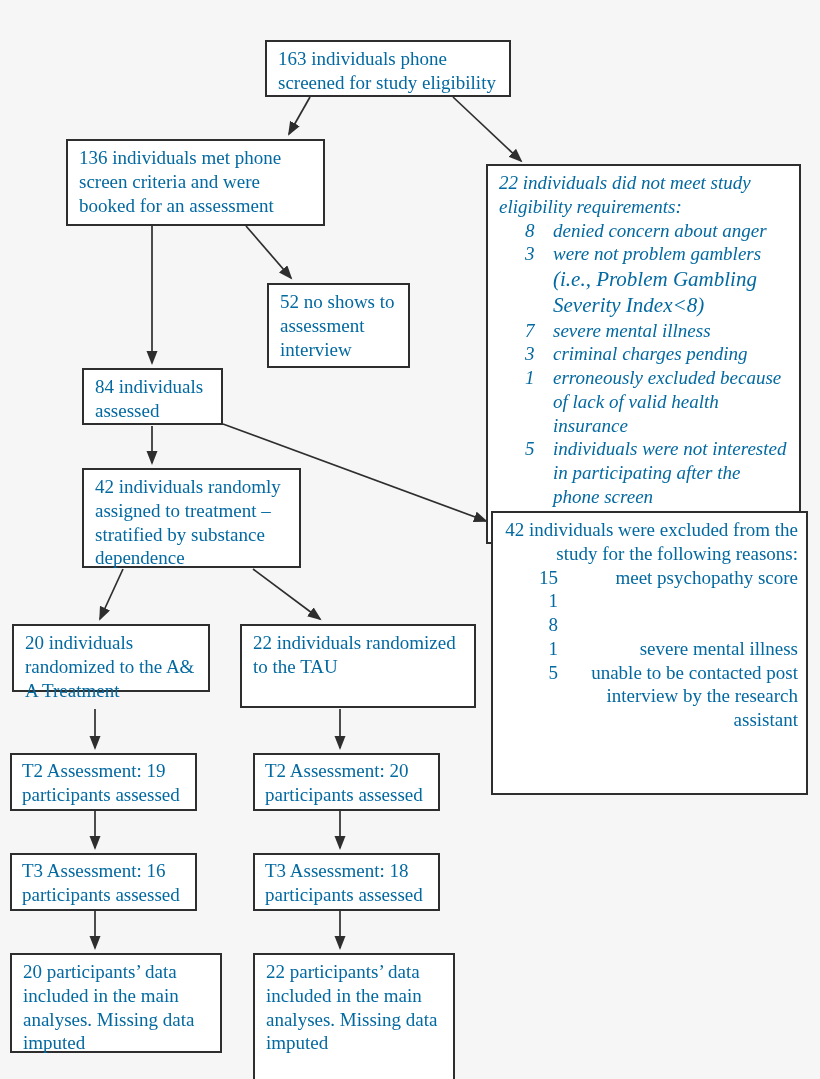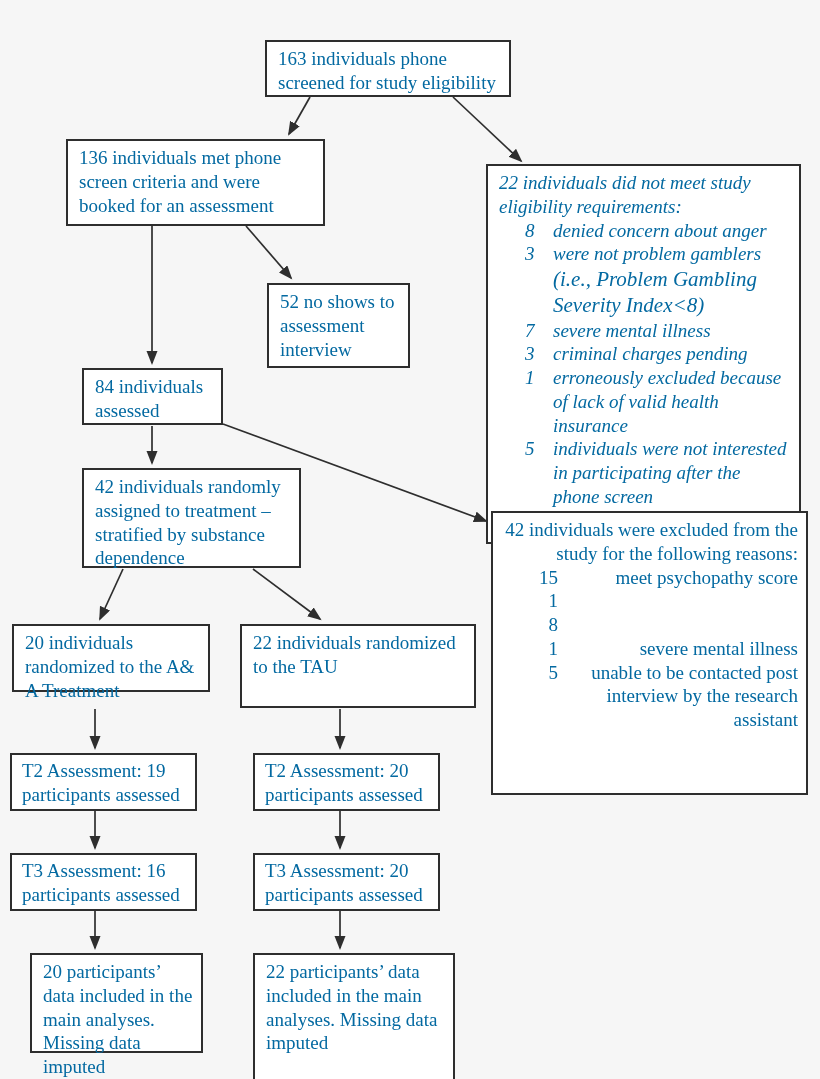--- a/index.html
+++ b/index.html
@@ -150,24 +150,24 @@
 
   <div class="box tight" style="left:253px; top:753px; width:187px; height:58px;">
     <span>T2 Assessment: 20 participants assessed</span>
   </div>
 
   <div class="box tight" style="left:10px; top:853px; width:187px; height:58px;">
     <span>T3 Assessment: 16 participants assessed</span>
   </div>
 
   <div class="box tight" style="left:253px; top:853px; width:187px; height:58px;">
-    <span>T3 Assessment: 20 participants assessed</span>
+    <span>T3 Assessment: 18 participants assessed</span>
   </div>
 
-  <div class="box" style="left:10px; top:953px; width:173px; height:100px;margin-left:20px;">
+  <div class="box" style="left:10px; top:953px; width:212px; height:100px;">
     <span>20 participants’ data included in the main analyses. Missing data imputed</span>
   </div>
 
   <div class="box" style="left:253px; top:953px; width:202px; height:129px;">
     <span>22 participants’ data included in the main analyses. Missing data imputed</span>
   </div>
 
 </div>
 
 </body></html>

